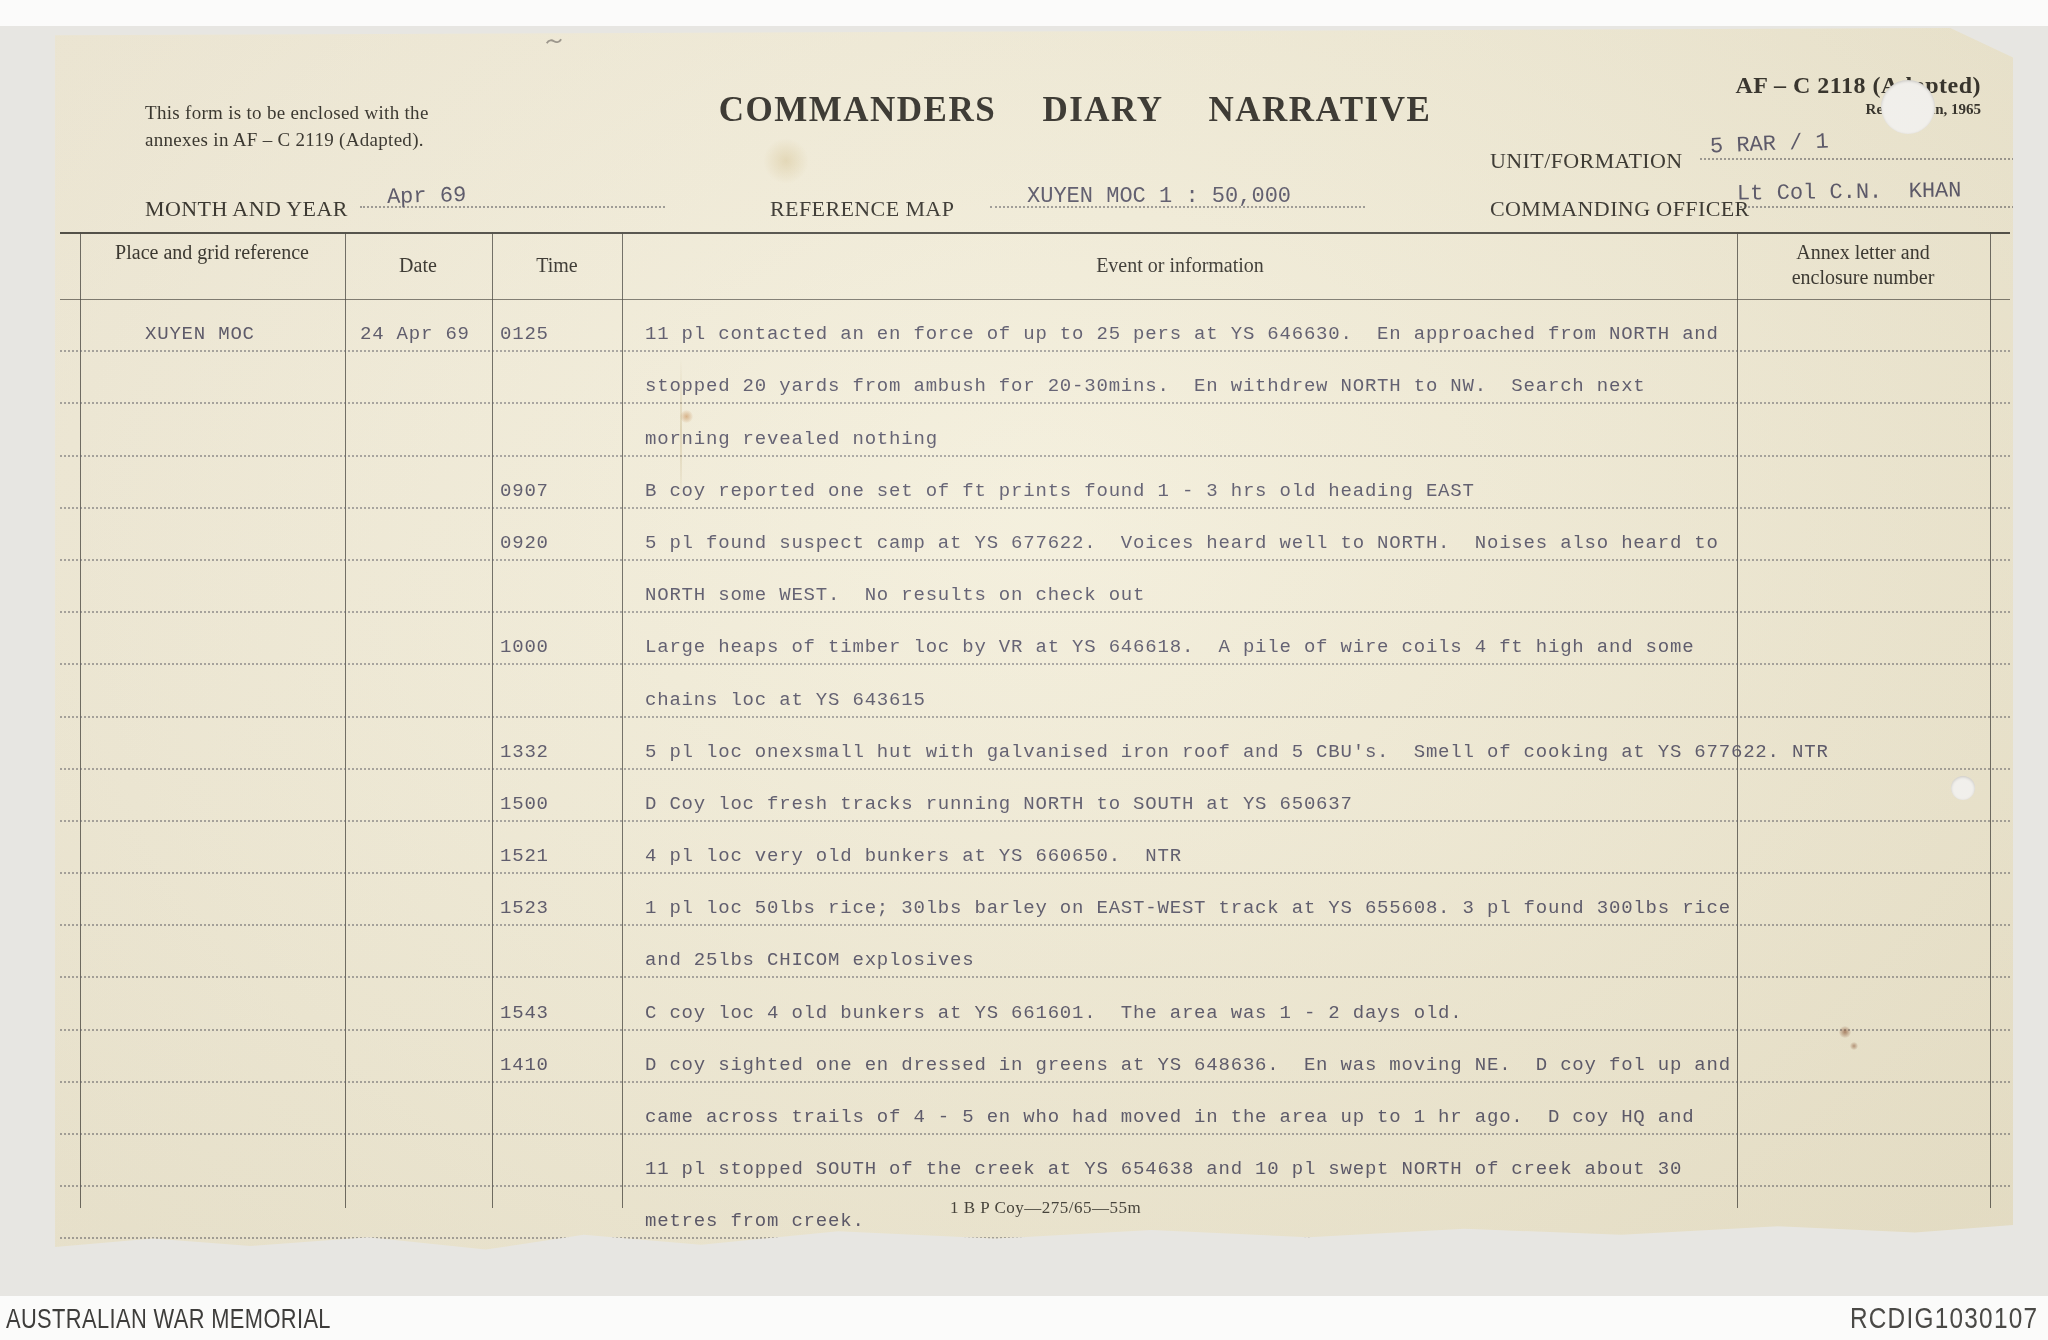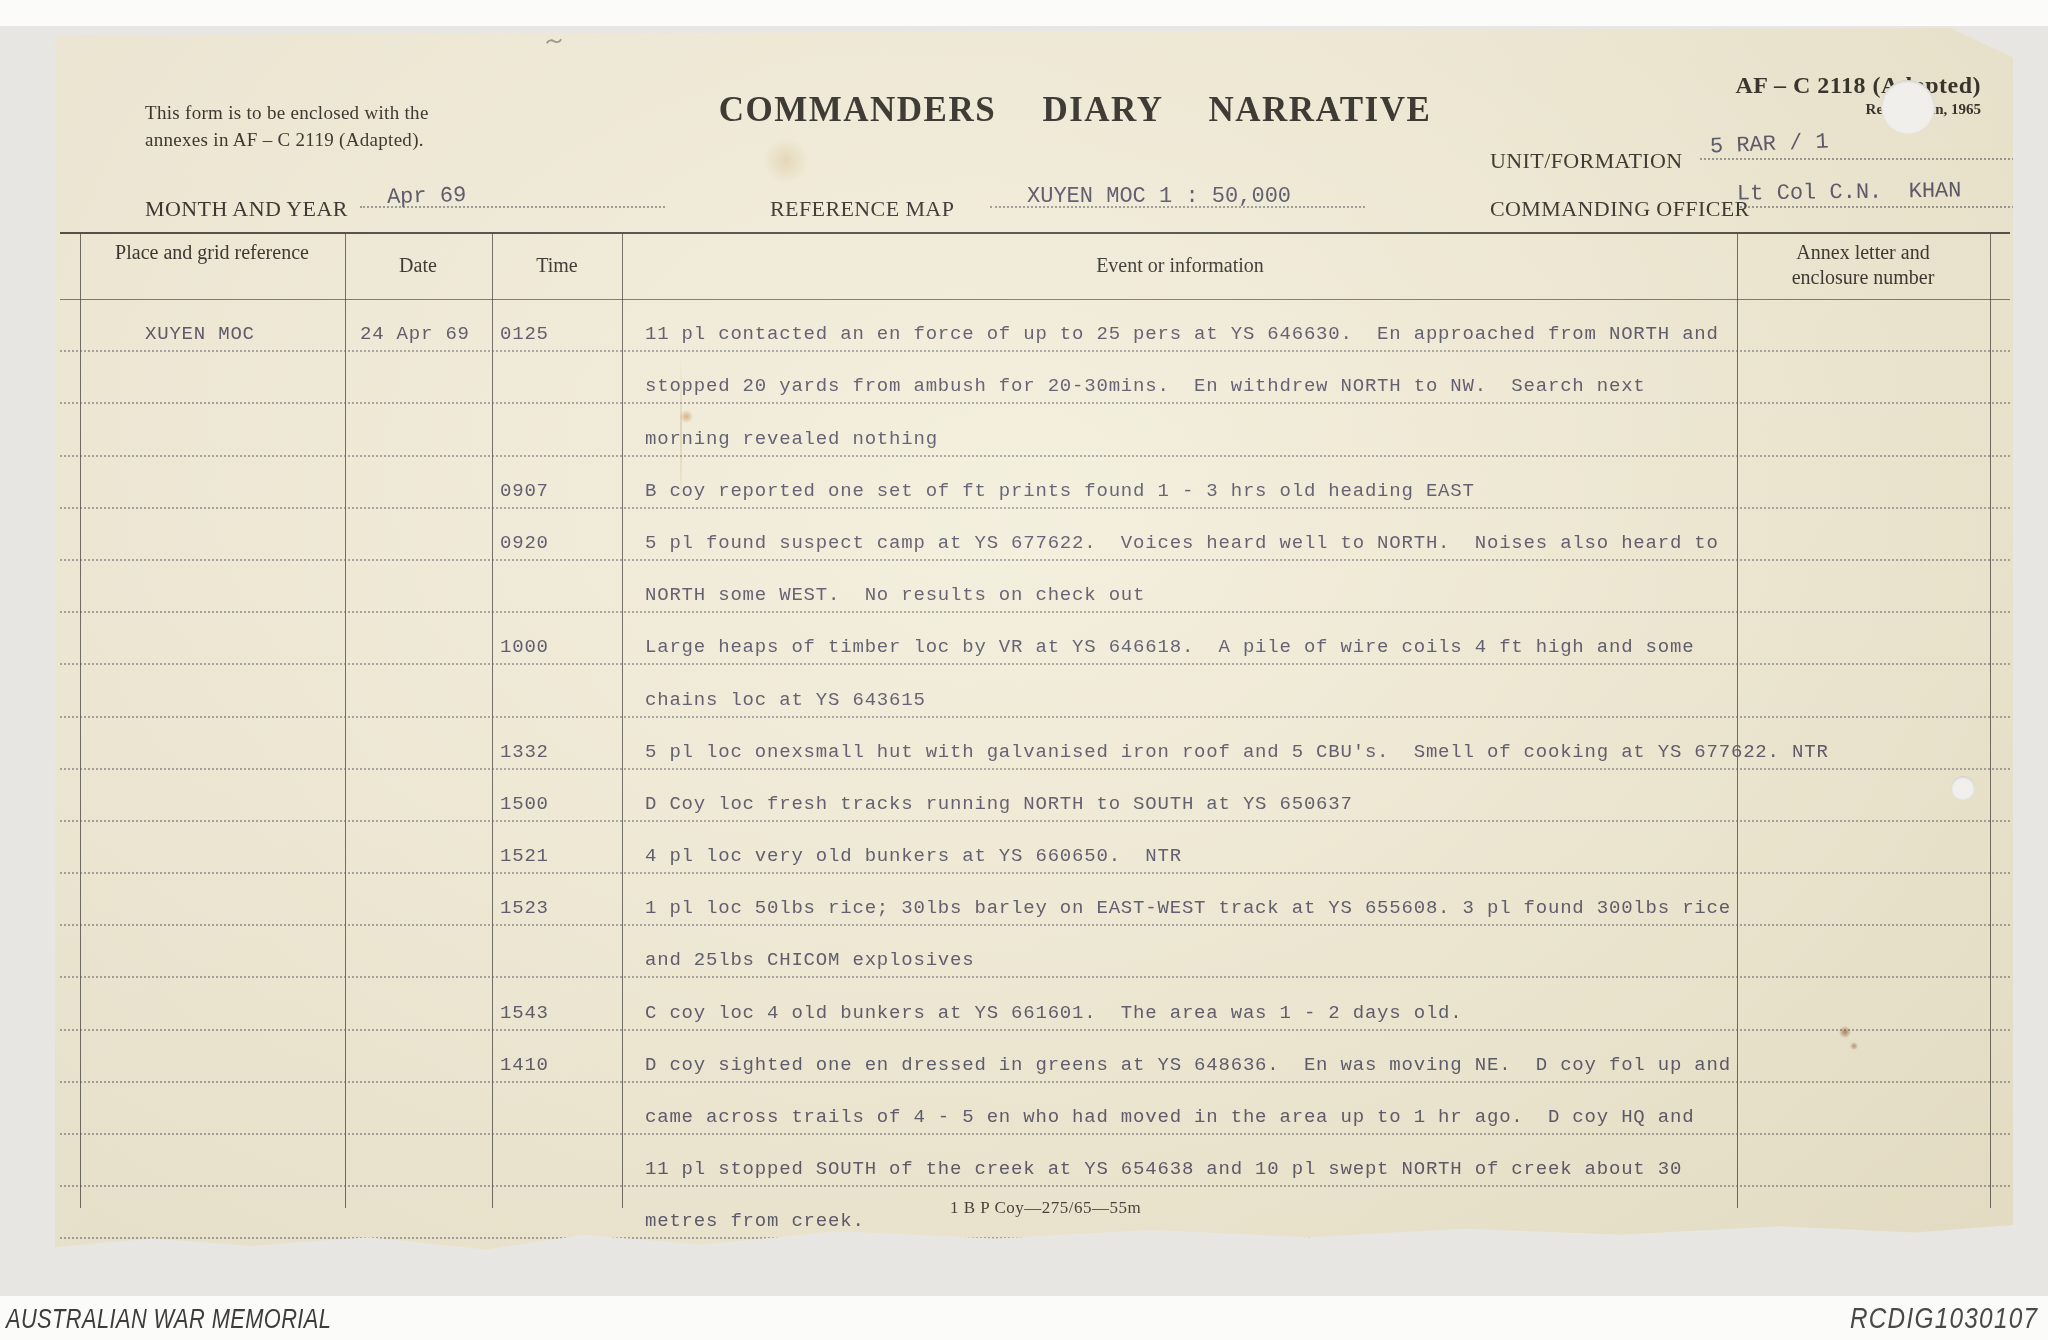--- a/index.html
+++ b/index.html
@@ -58,21 +58,21 @@
   .stain-3{left:1784px;top:998px;width:12px;height:12px;
            background:radial-gradient(circle,rgba(125,62,30,.6),rgba(125,62,30,0) 75%);}
   .stain-4{left:1795px;top:1014px;width:8px;height:8px;
            background:radial-gradient(circle,rgba(125,62,30,.5),rgba(125,62,30,0) 75%);}
   .crease{position:absolute;left:625px;top:330px;width:2px;height:150px;
           background:linear-gradient(rgba(160,130,60,0),rgba(160,130,60,.25),rgba(160,130,60,0));}
   .pencil{position:absolute;left:490px;top:2px;color:#9a958c;font-size:18px;
           transform:rotate(-8deg);letter-spacing:2px;}
 
   
-  .viewer-band{position:absolute;left:0;top:1296px;width:2048px;height:44px;background:#fbfbfa;font-style:italic;}
+  .viewer-band{position:absolute;left:0;top:1296px;width:2048px;height:44px;background:#fbfbfa;}
   .aw-left{position:absolute;left:6px;bottom:5px;font-family:"Liberation Sans",sans-serif;
            font-size:28px;color:#3e3d3b;transform:scaleX(.78);transform-origin:left bottom;
            letter-spacing:.5px;white-space:nowrap;}
   .aw-right{position:absolute;right:10px;bottom:5px;font-family:"Liberation Sans",sans-serif;
             font-size:29px;color:#4a4946;transform:scaleX(.84);transform-origin:right bottom;
             letter-spacing:1.5px;white-space:nowrap;}
 </style>
 </head>
 <body>
 

